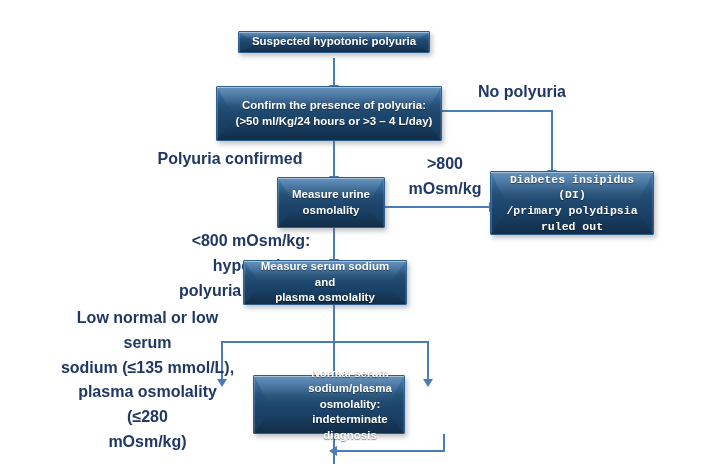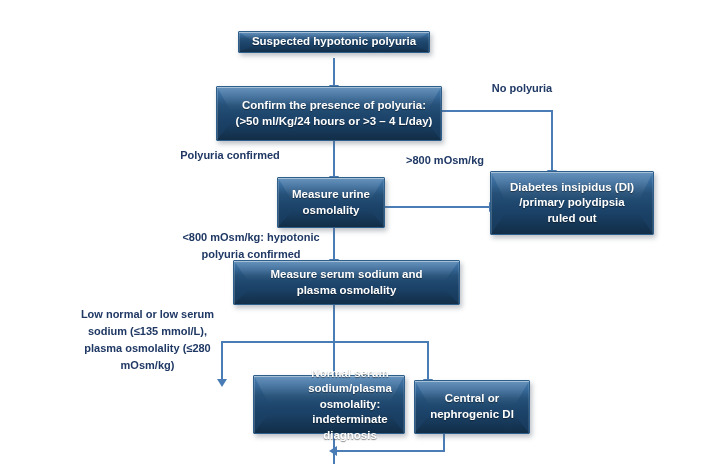--- a/index.html
+++ b/index.html
@@ -70,21 +70,21 @@
     z-index: 2;
     width: 100%;
     white-space: pre-line;
   }
 
   
   .edge-label {
     position: absolute;
     color: #1f3864;
     font-weight: bold;
-    font-size: 11px;
+    font-size: 16px;
     line-height: 1.55;
     text-align: center;
     white-space: pre-line;
     z-index: 4;
   }
 
   
   .conn {
     position: absolute;
     background: #4a7cb5;
@@ -160,42 +160,38 @@
   <div class="node" style="left:216px; top:86px; width:226px; height:55px;padding-left:16px;">
     <span class="node-text">Confirm the presence of polyuria:
 (&gt;50 ml/Kg/24 hours or &gt;3 – 4 L/day)</span>
   </div>
 
   <div class="node" style="left:277px; top:177px; width:108px; height:51px;">
     <span class="node-text">Measure urine
 osmolality</span>
   </div>
 
-  <div class="node" style="left:490px; top:171px; width:164px; height:64px;">
+  <div class="node" style="left:490px; top:171px; width:164px; height:64px;font-family:Liberation Mono, monospace;">
     <span class="node-text">Diabetes insipidus (DI)
 /primary polydipsia
 ruled out</span>
   </div>
 
-  <div class="node" style="left:233px; top:260px; width:227px; height:45px;">
+  <div class="node" style="left:243px; top:260px; width:164px; height:45px;">
     <span class="node-text">Measure serum sodium and
 plasma osmolality</span>
   </div>
 
 
   <div class="node" style="left:253px; top:375px; width:152px; height:59px;padding-left:48px;">
     <span class="node-text">Normal serum
 sodium/plasma osmolality:
 indeterminate diagnosis</span>
   </div>
 
-  <div class="node" style="left:414px; top:380px; width:116px; height:54px;">
-    <span class="node-text">Central or
-nephrogenic DI</span>
-  </div>
 
   <div class="edge-label" style="left:452px; top:80px; width:140px;">No polyuria</div>
 
   <div class="edge-label" style="left:150px; top:147px; width:160px;">Polyuria confirmed</div>
 
   <div class="edge-label" style="left:390px; top:152px; width:110px;">&gt;800 mOsm/kg</div>
 
   <div class="edge-label" style="left:156px; top:229px; width:190px;">&lt;800 mOsm/kg: hypotonic
 polyuria confirmed</div>
 

